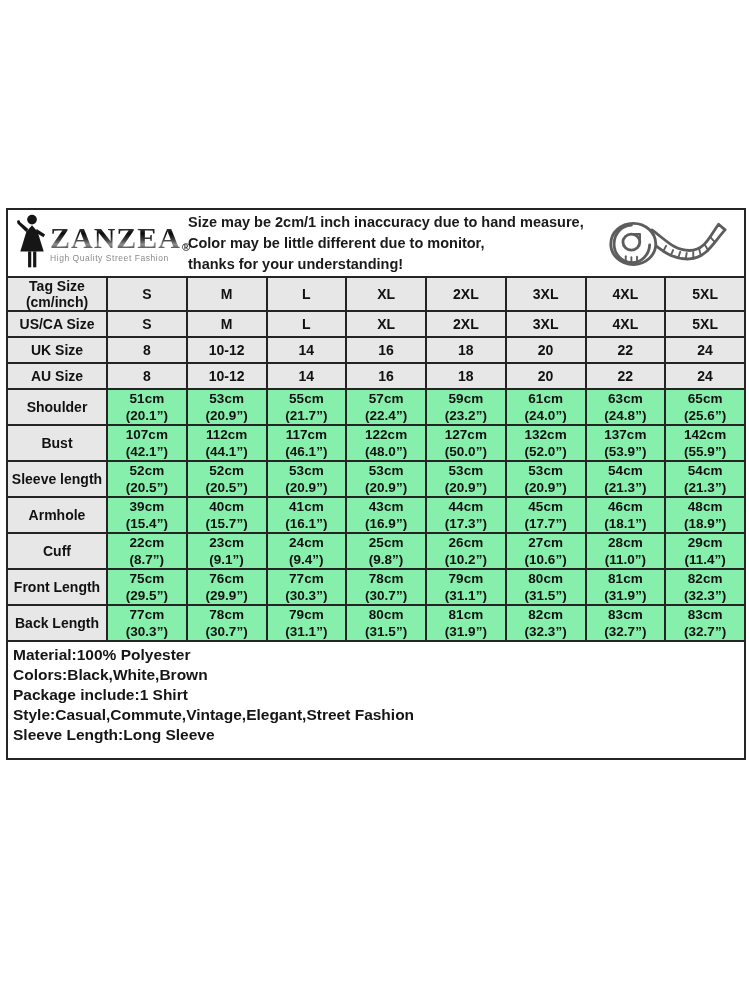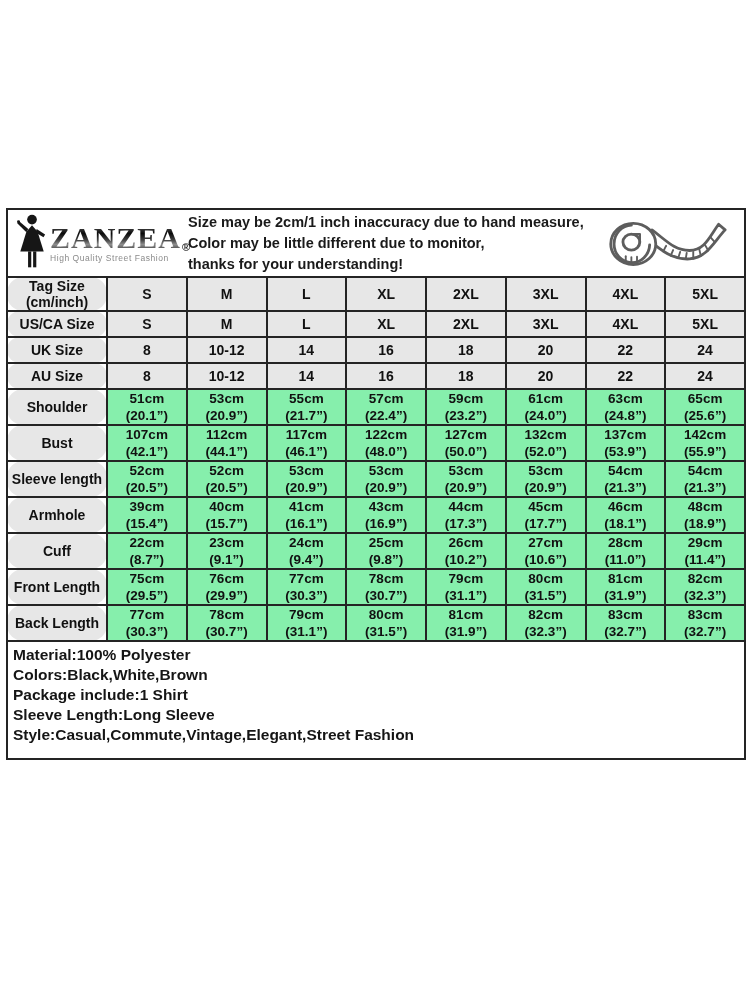--- a/index.html
+++ b/index.html
@@ -17,21 +17,21 @@
          -webkit-background-clip:text;background-clip:text;-webkit-text-fill-color:transparent;}
   .reg{font-size:11px;font-weight:bold;color:#1b1b1b;margin-left:1px;margin-top:-2px;}
   .tagline{font-size:8.5px;color:#8a8a8a;letter-spacing:0.55px;margin-top:1px;white-space:nowrap;}
   .notice{flex:1;text-align:left;font-weight:bold;font-size:14.5px;line-height:21px;color:#1a1a1a;}
   .tape{flex:0 0 auto;margin-right:6px;}
 
   
   table.size-table{width:100%;border-collapse:collapse;table-layout:fixed;margin-top:-2px;background:#fff;}
   .size-table th,.size-table td{border:2px solid #242424;text-align:center;vertical-align:middle;font-weight:bold;color:#111;padding:0;}
   .size-table col.c-label{width:100px;}
-  th.row-label{background:#e7e7e7;font-size:14px;line-height:16px;border-radius:16px;}
+  th.row-label{background:#e7e7e7;font-size:14px;line-height:16px;}
   tr.size-row td{background:#e7e7e7;font-size:14px;height:24px;}
   tr.size-row th{height:24px;}
   tr.measure-row td{background:#86efac;font-size:13.5px;line-height:17px;height:34px;}
   tr.measure-row th{height:34px;}
 
   
   .details{box-sizing:border-box;border:2px solid #242424;border-top:none;padding:3px 5px 13px 5px;background:#fff;}
   .details div{font-weight:bold;font-size:15.5px;line-height:20px;color:#151515;white-space:nowrap;}
 </style>
 </head>
@@ -482,17 +482,17 @@
             <div>(32.7”)</div>
           </td>
         </tr>
       </tbody>
   </table>
 
   <div class="details">
       <div>Material:100% Polyester</div>
       <div>Colors:Black,White,Brown</div>
       <div>Package include:1 Shirt</div>
+      <div>Style:Casual,Commute,Vintage,Elegant,Street Fashion</div>
       <div>Sleeve Length:Long Sleeve</div>
-      <div>Style:Casual,Commute,Vintage,Elegant,Street Fashion</div>
     </div>
 
 </div>
 
 </body></html>

